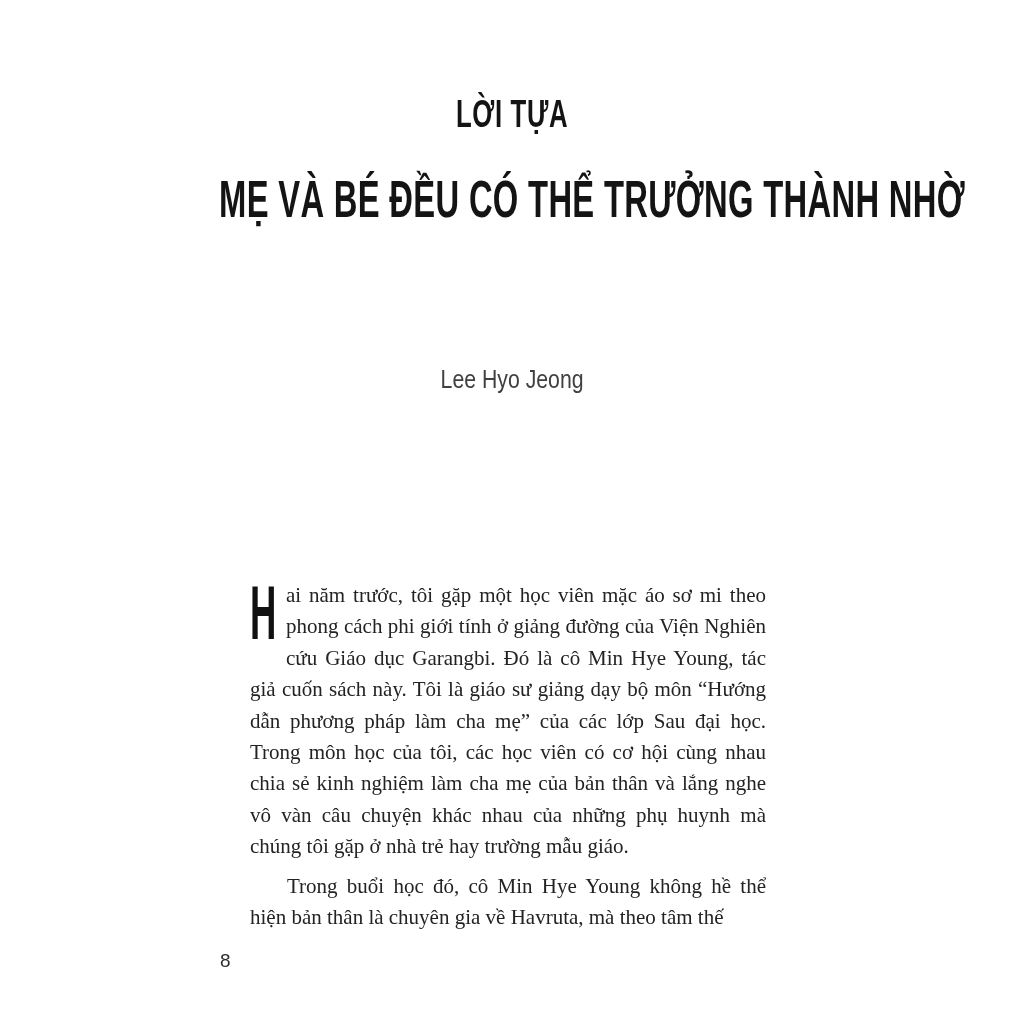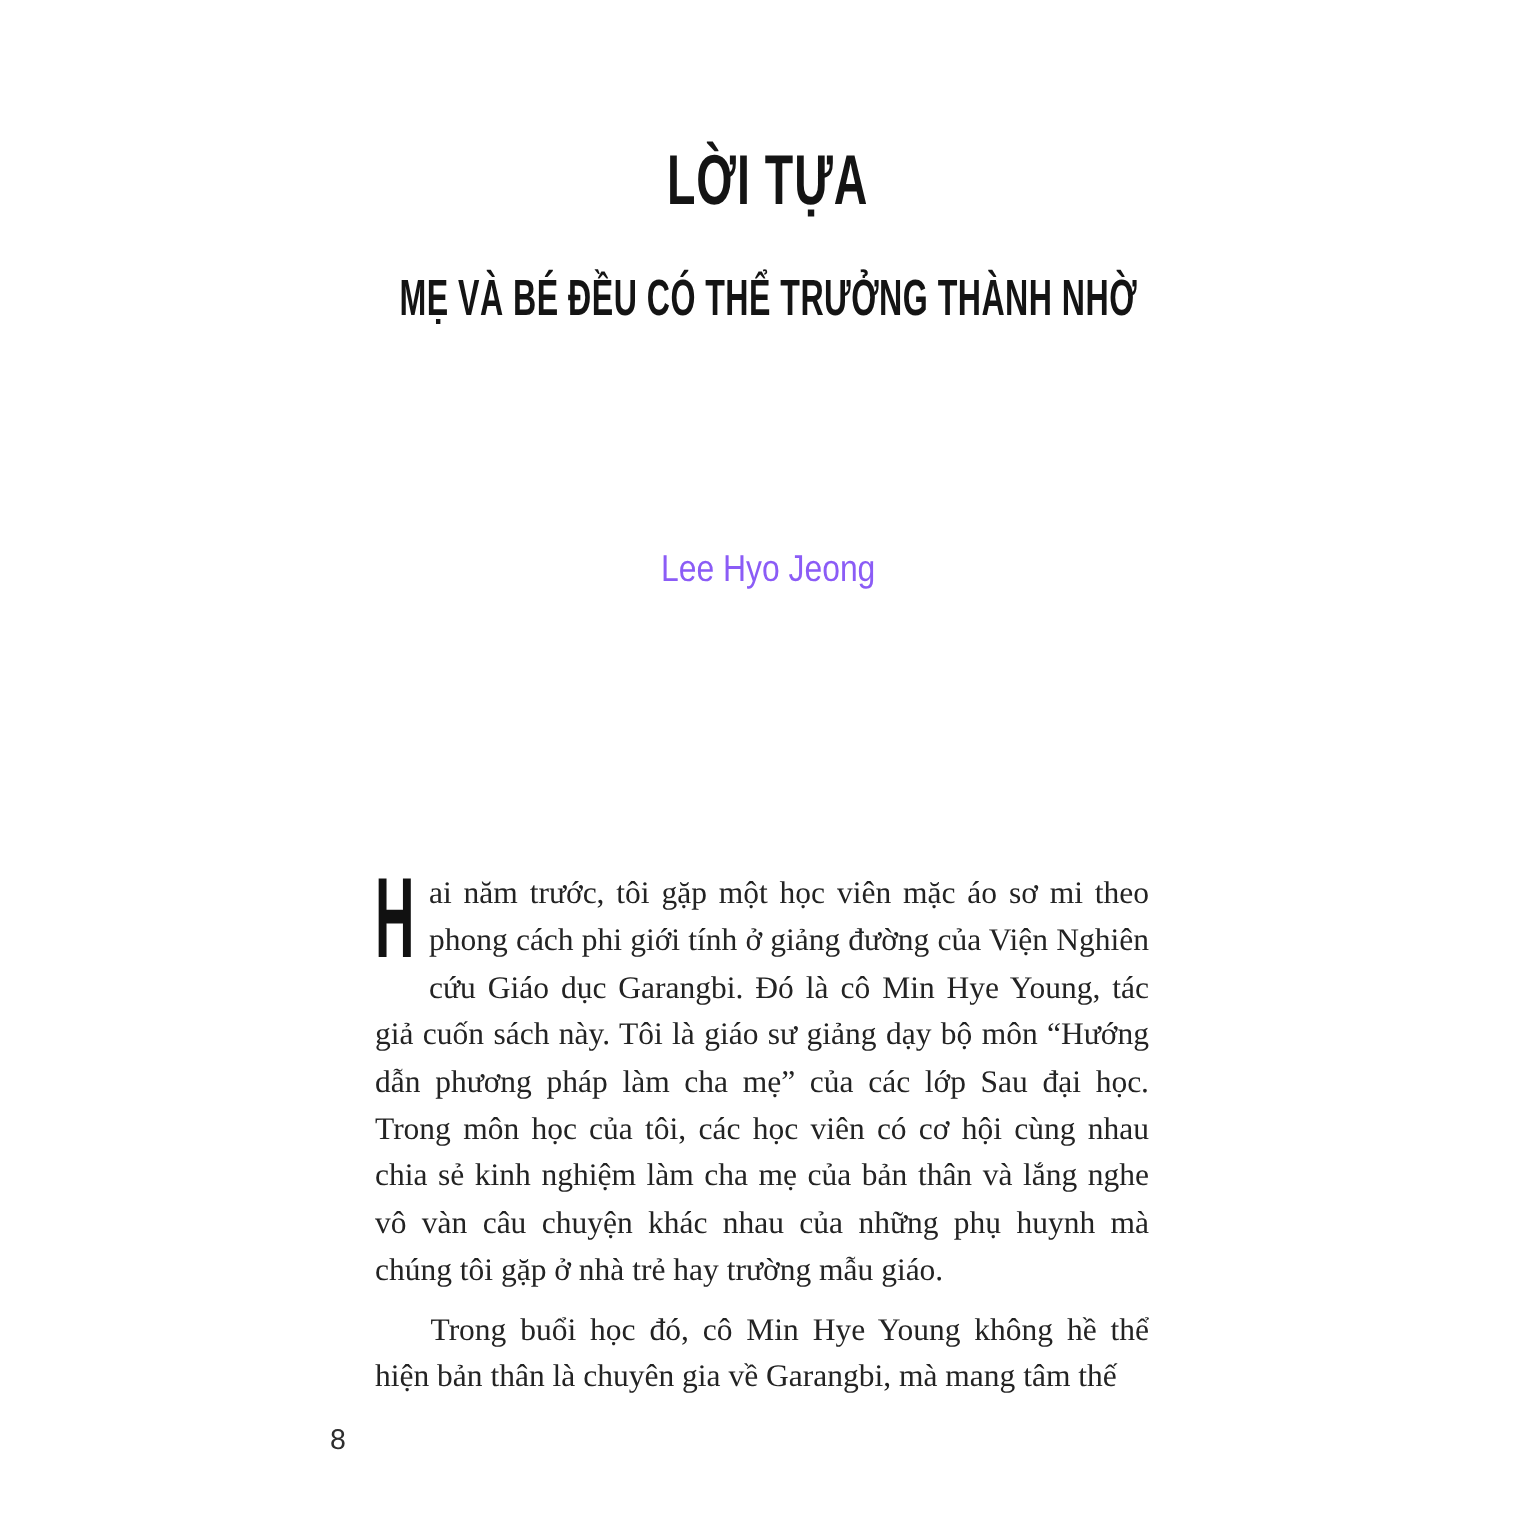--- a/index.html
+++ b/index.html
@@ -17,39 +17,39 @@
     color: #1b1b1b;
   }
 
   
   .preface {
     position: absolute;
     top: 92px;
     left: 0;
     width: 100%;
     text-align: center;
-    font-size: 47px;
+    font-size: 39px;
     font-weight: 700;
     color: #141414;
     white-space: nowrap;
   }
   .preface .cond {
     display: inline-block;
     transform: scaleX(0.66);
     letter-spacing: 1px;
   }
 
   
   .chapter-heading {
     position: absolute;
     top: 176px;
     left: 0;
     width: 100%;
     text-align: center;
-    font-size: 34px;
+    font-size: 52px;
     font-weight: 700;
     line-height: 47px;
     color: #141414;
     white-space: nowrap;
   }
   .chapter-heading .cond {
     display: inline-block;
     transform: scaleX(0.63);
     letter-spacing: 0.5px;
   }
@@ -57,21 +57,21 @@
   
   .author-block {
     position: absolute;
     top: 362px;
     left: 0;
     width: 100%;
     text-align: center;
     font-size: 25px;
     font-weight: 400;
     line-height: 34px;
-    color: #8b5cf6;
+    color: #404040;
     white-space: nowrap;
   }
   .author-block .cond {
     display: inline-block;
     transform: scaleX(0.85);
   }
 
   
   .body-text {
     position: absolute;
@@ -131,18 +131,18 @@
   </div>
 
   <div class="author-block">
     <div>
       <span class="cond">Lee Hyo Jeong</span>
     </div>
   </div>
 
   <div class="body-text">
     <p class="para1"><span class="dropcap">H</span><span>ai năm trước, tôi gặp một học viên mặc áo sơ mi theo phong cách phi giới tính ở giảng đường của Viện Nghiên cứu Giáo dục Garangbi. Đó là cô Min Hye Young, tác giả cuốn sách này. Tôi là giáo sư giảng dạy bộ môn “Hướng dẫn phương pháp làm cha mẹ” của các lớp Sau đại học. Trong môn học của tôi, các học viên có cơ hội cùng nhau chia sẻ kinh nghiệm làm cha mẹ của bản thân và lắng nghe vô vàn câu chuyện khác nhau của những phụ huynh mà chúng tôi gặp ở nhà trẻ hay trường mẫu giáo.</span></p>
-    <p class="para2">Trong buổi học đó, cô Min Hye Young không hề thể hiện bản thân là chuyên gia về Garangbi, mà mang tâm thế</p>
+    <p class="para2">Trong buổi học đó, cô Min Hye Young không hề thể hiện bản thân là chuyên gia về Havruta, mà theo tâm thế</p>
   </div>
 
   <div class="page-number">8</div>
 
 </div>
 
 </body></html>

